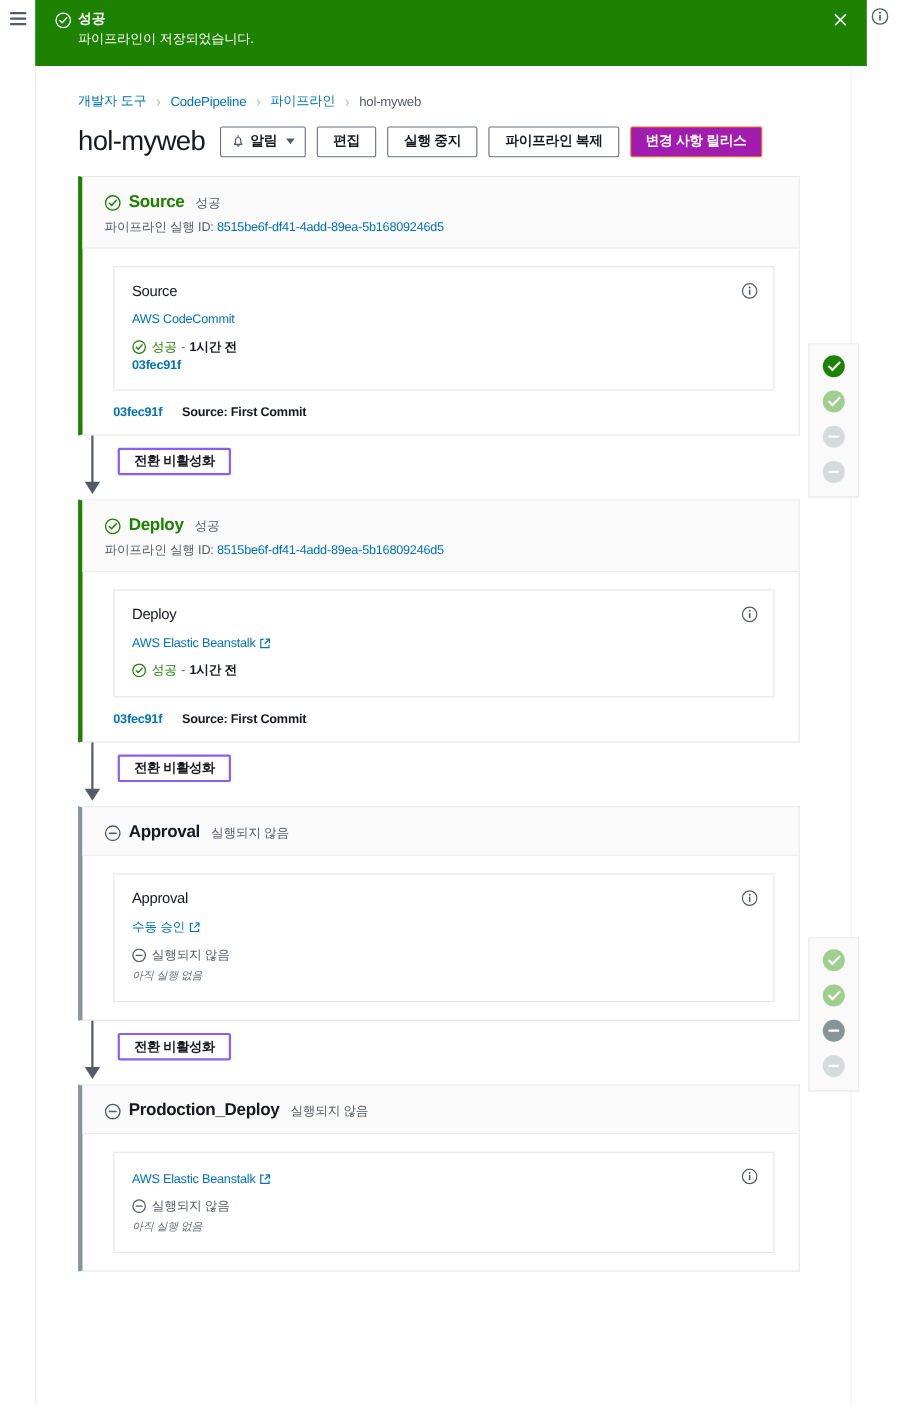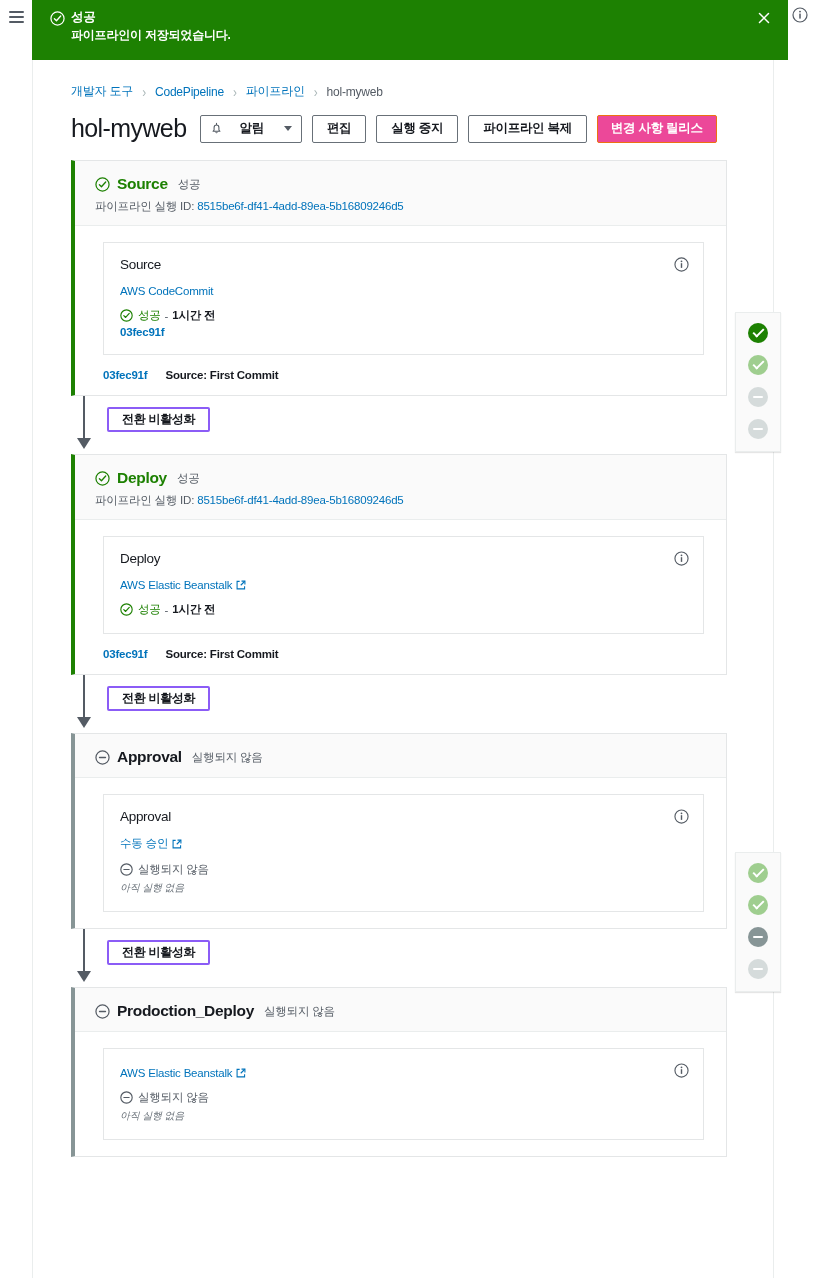--- a/index.html
+++ b/index.html
@@ -44,21 +44,21 @@
     position: absolute; left: 32px; top: 0; width: 756px; height: 60px;
     background: #1d8102; color: #ffffff;
   }
   .flash-icon { position: absolute; left: 18px; top: 11px; width: 15px; height: 15px; }
   .flash-title {
     position: absolute; left: 39px; top: 9px;
     font-size: 12.5px; font-weight: 700; letter-spacing: -0.2px;
   }
   .flash-body {
     position: absolute; left: 39px; top: 27px;
-    font-size: 12px; font-weight: 700; letter-spacing: -0.2px;
+    font-size: 12px; font-weight: 400; letter-spacing: -0.2px;
   }
   .flash-close {
     position: absolute; right: 14px; top: 8px;
     width: 20px; height: 20px; cursor: pointer;
   }
 
   
   .panel {
     position: absolute; left: 32px; top: 60px;
     width: 742px; height: 1218px;
@@ -94,25 +94,25 @@
     letter-spacing: -0.6px; white-space: nowrap; margin-right: 14px;
   }
   .btn {
     height: 28px; padding: 0 14px;
     display: inline-flex; align-items: center; justify-content: center;
     background: #ffffff; border: 1px solid #687078; border-radius: 2px;
     font-size: 12.5px; font-weight: 700; color: #16191f;
     letter-spacing: -0.3px; cursor: pointer; white-space: nowrap;
     margin-right: 10px;
   }
-  .btn-notify { padding: 0 9px; gap: 12px; }
+  .btn-notify { padding: 0 9px; }
   .btn-notify .bell { margin-right: 4px; }
   .btn-notify .caret { margin-left: 8px; }
   .btn-primary {
-    background: #ec4899; border-color: #ec7211; color: #ffffff; margin-right: 0;
+    background: #a21caf; border-color: #ec7211; color: #ffffff; margin-right: 0;
     padding: 0 13px;
   }
   .caret {
     width: 0; height: 0;
     border-left: 4.5px solid transparent; border-right: 4.5px solid transparent;
     border-top: 5px solid #545b64;
   }
 
   
   .pipeline { position: absolute; left: 0; top: 100px; width: 756px; }

